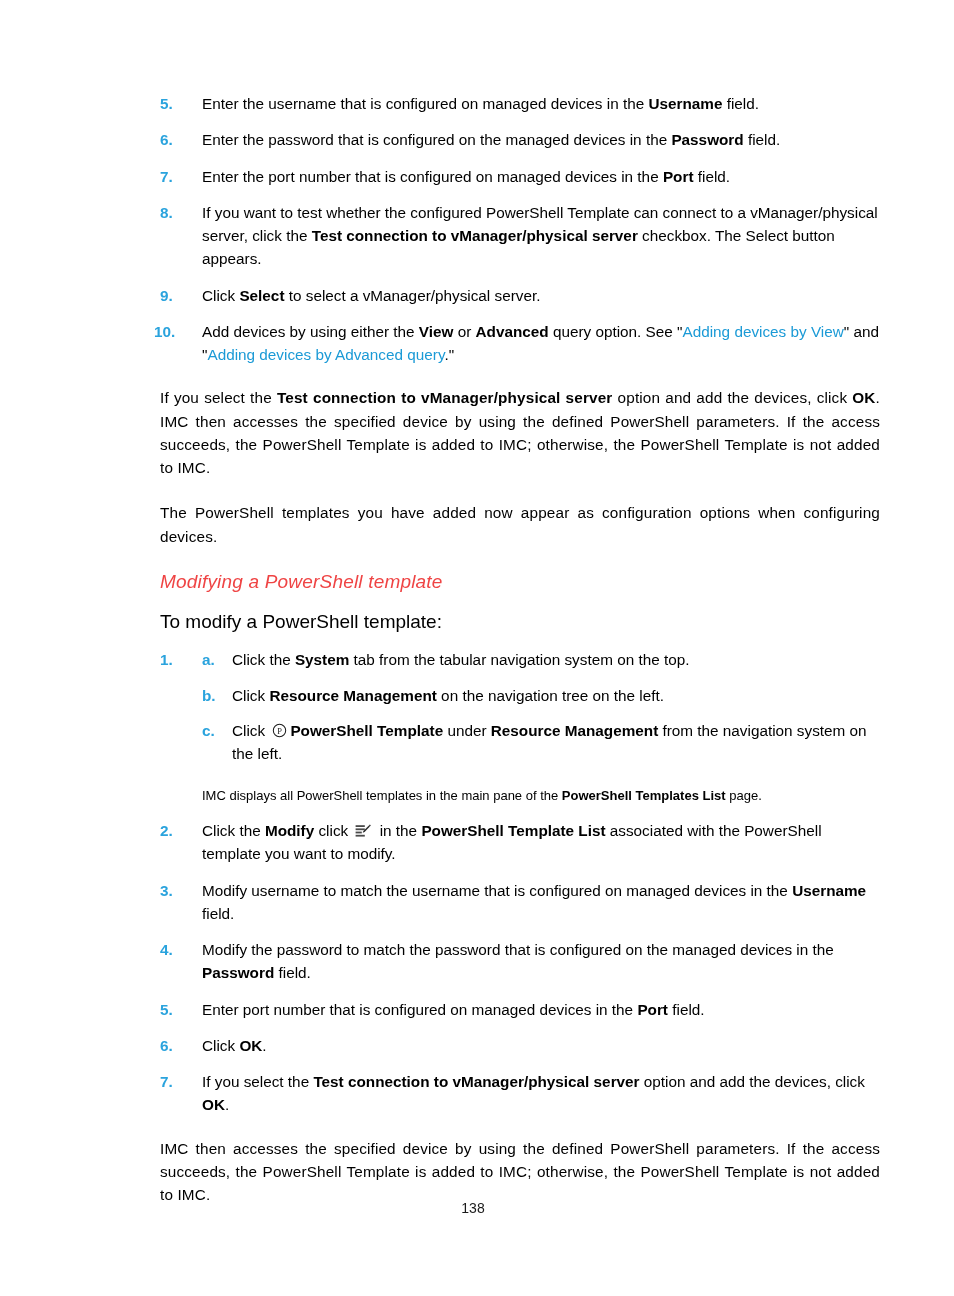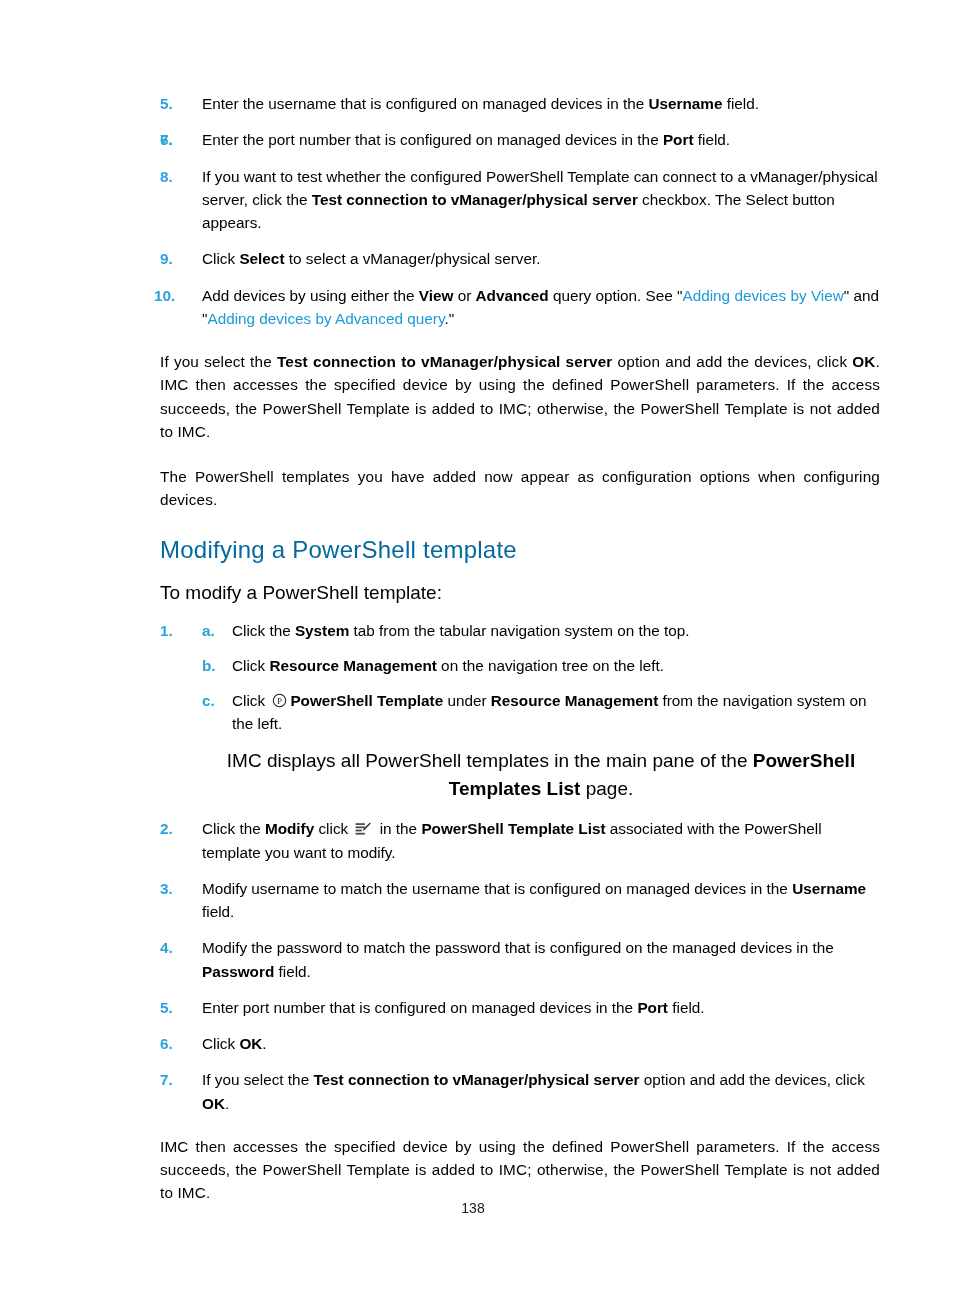--- a/index.html
+++ b/index.html
@@ -46,26 +46,27 @@
 
   b, .bold { font-weight: bold; }
 
   .link {
     color: #1b9ad6;
     text-decoration: none;
   }
 
   
   h2.section-heading {
-    color: #0369a1;
-    font-size: 24px;
+    color: #ef4444;
+    font-size: 19px;
     font-weight: normal;
     margin: 10px 0 14px 0;
     line-height: 1.3;
     letter-spacing: 0.01em;
+    font-style: italic;
   }
 
   
   ol.steps {
     list-style: none;
     margin: 0 0 20px 0;
     padding: 0;
   }
   ol.steps > li {
     position: relative;
@@ -107,24 +108,23 @@
   ol.substeps > li:last-child { margin-bottom: 0; }
   ol.substeps > li > .marker {
     position: absolute;
     left: 0;
     top: 0;
     width: 24px;
     color: #2aa3dd;
     font-weight: bold;
   }
   .sub-note {
-    margin-top: 11px;
-    font-size: 19px;
-    line-height: 1.52;
-    text-align: center;
+    margin-top: 21px;
+    font-size: 13px;
+    line-height: 1.52;
   }
 
   
   .icon-p {
     display: inline-block;
     vertical-align: -2px;
     width: 15px;
     height: 15px;
     margin: 0 3px;
   }
@@ -149,21 +149,21 @@
   }
 </style>
 </head>
 <body>
 
 <div class="page">
   <div class="content">
 
     <ol class="steps" id="steps-top">
         <li><span class="marker">5.</span><span><span>Enter the username that is configured on managed devices in the </span><b>Username</b><span> field.</span></span></li>
-        <li><span class="marker">6.</span></li>
+        <li><span class="marker">6.</span><span><span>Enter the password that is configured on the managed devices in the </span><b>Password</b><span> field.</span></span></li>
         <li><span class="marker">7.</span><span><span>Enter the port number that is configured on managed devices in the </span><b>Port</b><span> field.</span></span></li>
         <li><span class="marker">8.</span><span><span>If you want to test whether the configured PowerShell Template can connect to a vManager/physical server, click the </span><b>Test connection to vManager/physical server</b><span> checkbox. The Select button appears.</span></span></li>
         <li><span class="marker">9.</span><span><span>Click </span><b>Select</b><span> to select a vManager/physical server.</span></span></li>
         <li><span class="marker wide">10.</span><span><span>Add devices by using either the </span><b>View</b><span> or </span><b>Advanced</b><span> query option. See "</span><a class="link" href="#">Adding devices by View</a><span>" and "</span><a class="link" href="#">Adding devices by Advanced query</a><span>."</span></span></li>
       </ol>
 
     <div id="mid-paras">
         <p class="body-para"><span>If you select the </span><b>Test connection to vManager/physical server</b><span> option and add the devices, click </span><b>OK</b><span>. IMC then accesses the specified device by using the defined PowerShell parameters. If the access succeeds, the PowerShell Template is added to IMC; otherwise, the PowerShell Template is not added to IMC.</span></p>
         <p class="body-para"><span>The PowerShell templates you have added now appear as configuration options when configuring devices.</span></p>
       </div>

